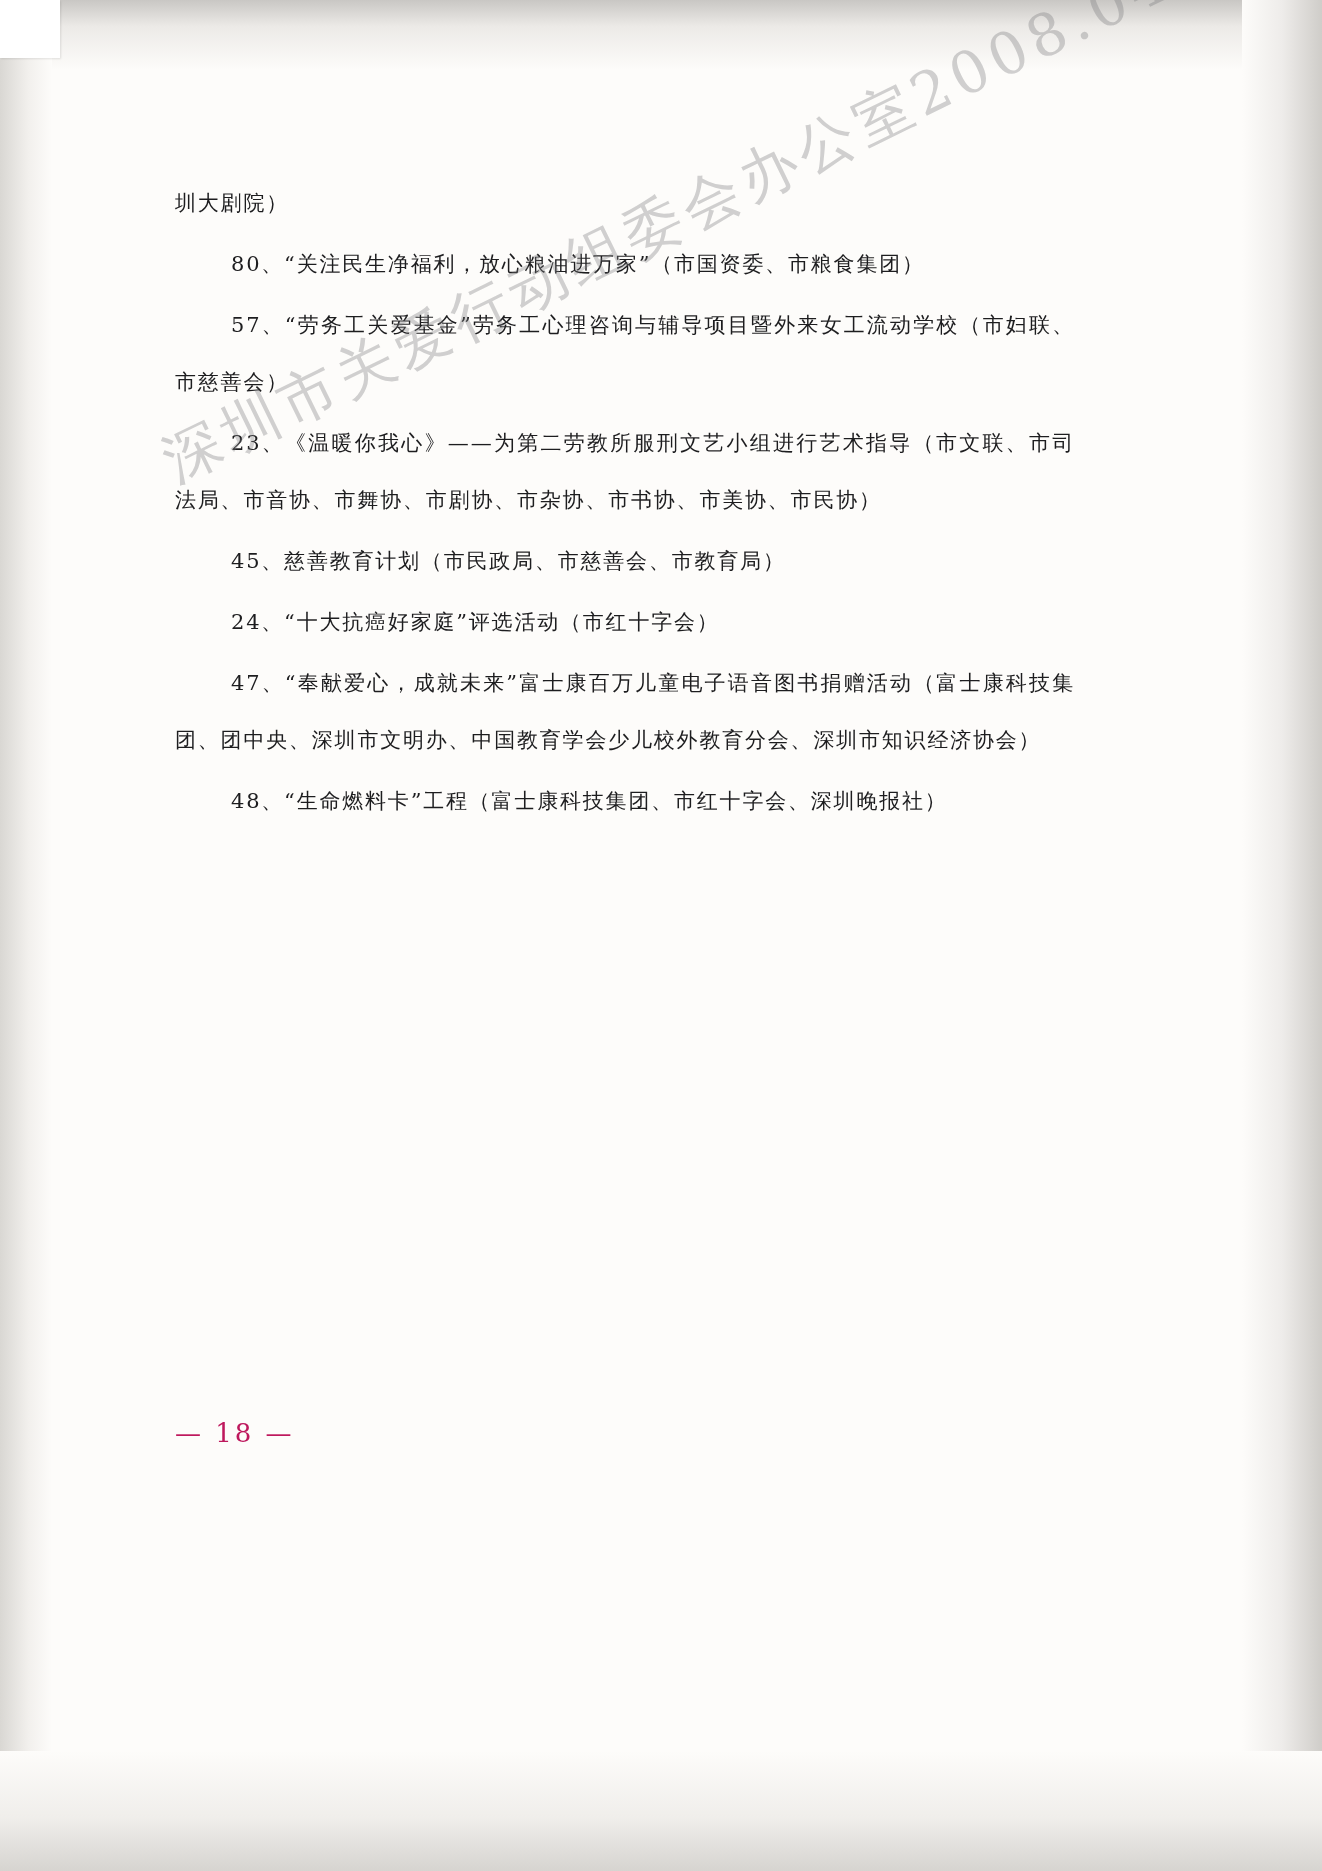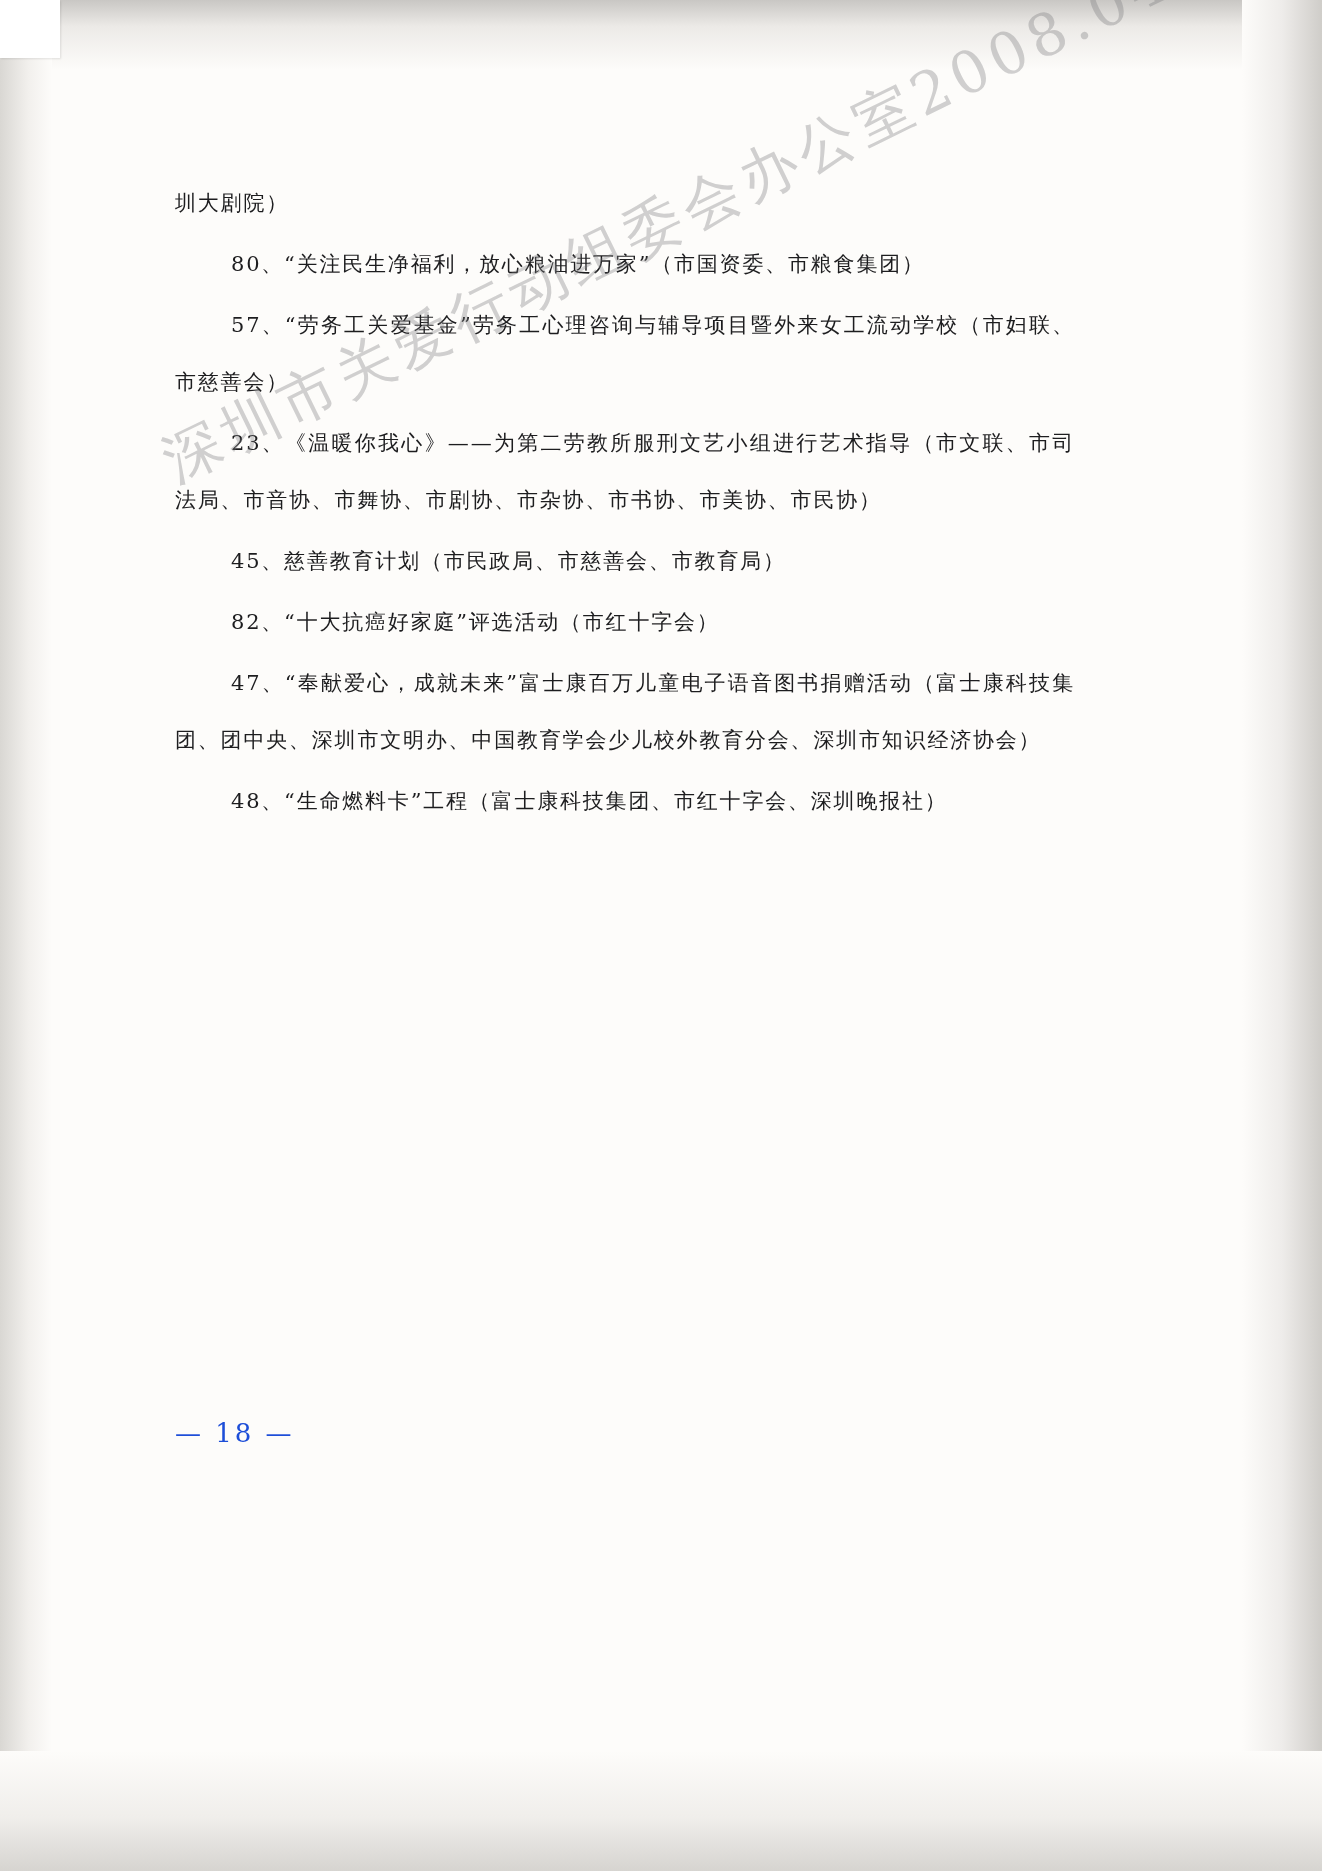--- a/index.html
+++ b/index.html
@@ -75,21 +75,21 @@
   .para.indent {
     text-indent: 56px;
   }
   .page-number {
     position: absolute;
     left: 175px;
     top: 1418px;
     font-family: "DejaVu Serif", "Liberation Serif", serif;
     font-size: 26px;
     letter-spacing: 3px;
-    color: #1d4ed8;
+    color: #be185d;
     z-index: 5;
   }
 
   
   .watermark {
     position: absolute;
     left: 150px;
     top: 430px;
     width: 940px;
     transform: rotate(-26deg);
@@ -115,19 +115,19 @@
   <div class="corner-fold"></div>
 
   <div class="watermark">深圳市关爱行动组委会办公室2008.04.10</div>
 
   <div class="content">
     <p class="para">圳大剧院）</p>
     <p class="para indent">80、“关注民生净福利，放心粮油进万家”（市国资委、市粮食集团）</p>
     <p class="para indent">57、“劳务工关爱基金”劳务工心理咨询与辅导项目暨外来女工流动学校（市妇联、市慈善会）</p>
     <p class="para indent">23、《温暖你我心》——为第二劳教所服刑文艺小组进行艺术指导（市文联、市司法局、市音协、市舞协、市剧协、市杂协、市书协、市美协、市民协）</p>
     <p class="para indent">45、慈善教育计划（市民政局、市慈善会、市教育局）</p>
-    <p class="para indent">82、“十大抗癌好家庭”评选活动（市红十字会）</p>
+    <p class="para indent">24、“十大抗癌好家庭”评选活动（市红十字会）</p>
     <p class="para indent">47、“奉献爱心，成就未来”富士康百万儿童电子语音图书捐赠活动（富士康科技集团、团中央、深圳市文明办、中国教育学会少儿校外教育分会、深圳市知识经济协会）</p>
     <p class="para indent">48、“生命燃料卡”工程（富士康科技集团、市红十字会、深圳晚报社）</p>
   </div>
 
   <div class="page-number">— 18 —</div>
 </div>
 
 </body></html>

